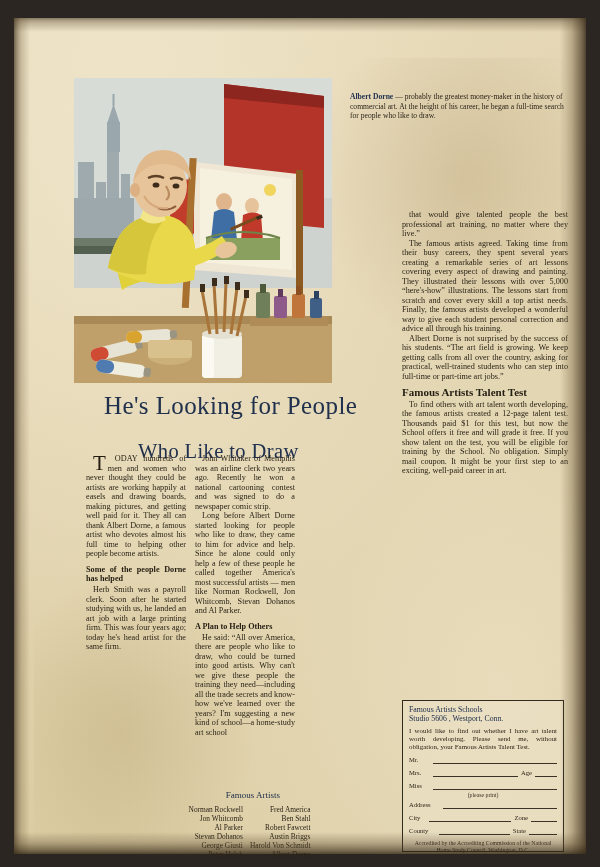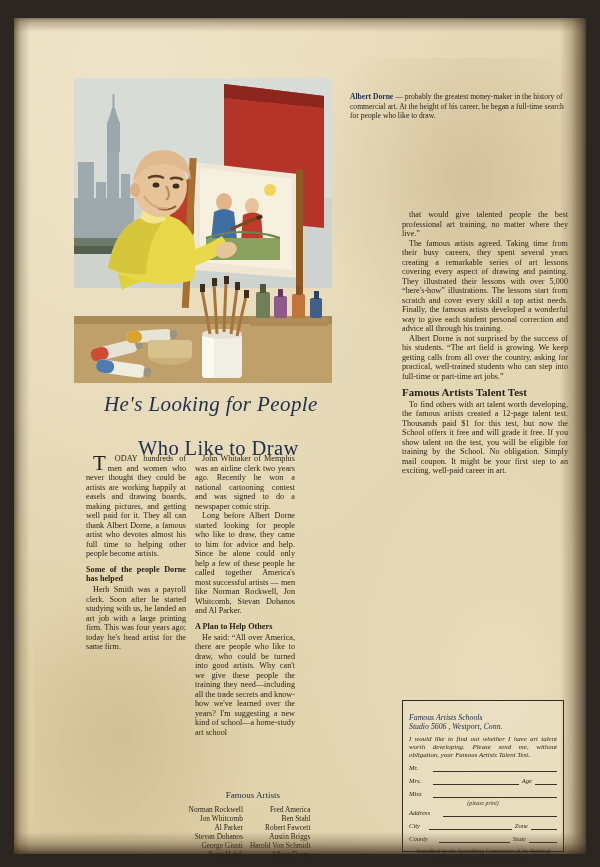--- a/index.html
+++ b/index.html
@@ -46,21 +46,21 @@
 
   
   .rcol{position:absolute;left:372px;top:178px;width:166px;
     font-size:8.2px;line-height:9.5px;color:#2b2418;text-align:justify;}
   .rcol p{margin:0 0 0 0;text-indent:7px;}
   .rcol h4{margin:7px 0 2px 0;font-size:11px;line-height:9.5px;color:#241d12;}
 
   
   .headline{position:absolute;left:74px;top:360px;width:290px;
     font-family:"Liberation Serif",serif;color:#20304d;}
-  .headline .l1{font-size:21px;letter-spacing:.4px;font-style:italic;}
+  .headline .l1{font-size:25px;letter-spacing:.4px;}
   .headline .l2{font-size:20.5px;letter-spacing:.4px;margin-top:20px;margin-left:34px;}
 
   
   .lcols{position:absolute;left:56px;top:422px;width:330px;height:395px;}
   .col{position:absolute;top:0;width:100px;font-size:8.2px;line-height:9.5px;
     color:#2b2418;text-align:justify;}
   .col.c1{left:0;}
   .col.c2{left:109px;}
   .col p{margin:0;text-indent:7px;}
   .col h4{margin:6px 0 2px 0;font-size:8.2px;line-height:9.4px;color:#241d12;text-indent:0;}
@@ -69,22 +69,22 @@
 
   
   .famous{position:absolute;left:115px;top:758px;width:216px;text-align:center;}
   .famous .ttl{font-size:9px;line-height:11px;color:#20304d;}
   .famous table{margin:4px auto 0;border-collapse:collapse;}
   .famous td{font-size:7.4px;line-height:9px;color:#2b2418;padding:0 7px 0 0;
     text-align:right;white-space:nowrap;}
 
   
   .coupon{position:absolute;left:372px;top:668px;width:162px;height:152px;
-    border:1.4px solid #2f2a1e;background:rgba(236,226,200,.55);padding:12px 6px;
-    box-sizing:border-box;font-style:italic;}
+    border:1.4px solid #2f2a1e;background:rgba(236,226,200,.55);padding:4px 6px;
+    box-sizing:border-box;}
   .coupon .ct{font-size:7.8px;line-height:9.4px;color:#20304d;}
   .coupon .cb{font-size:6.9px;line-height:8.2px;color:#2b2418;margin-top:3px;text-align:justify;}
   .fields{margin-top:5px;}
   .frow{display:flex;align-items:flex-end;font-size:6.6px;color:#2b2418;
     line-height:8px;margin-bottom:5px;}
   .frow .lab{width:24px;flex:0 0 auto;}
   .frow .line{flex:1 1 auto;border-bottom:.8px solid #3a3226;height:7px;}
   .frow .lab2{padding:0 3px;}
   .hint{font-size:5.8px;color:#3a3226;text-align:center;margin-top:-3px;margin-bottom:3px;}
   .accred{font-size:5.8px;line-height:7px;color:#2b2418;text-align:center;margin-top:4px;}

